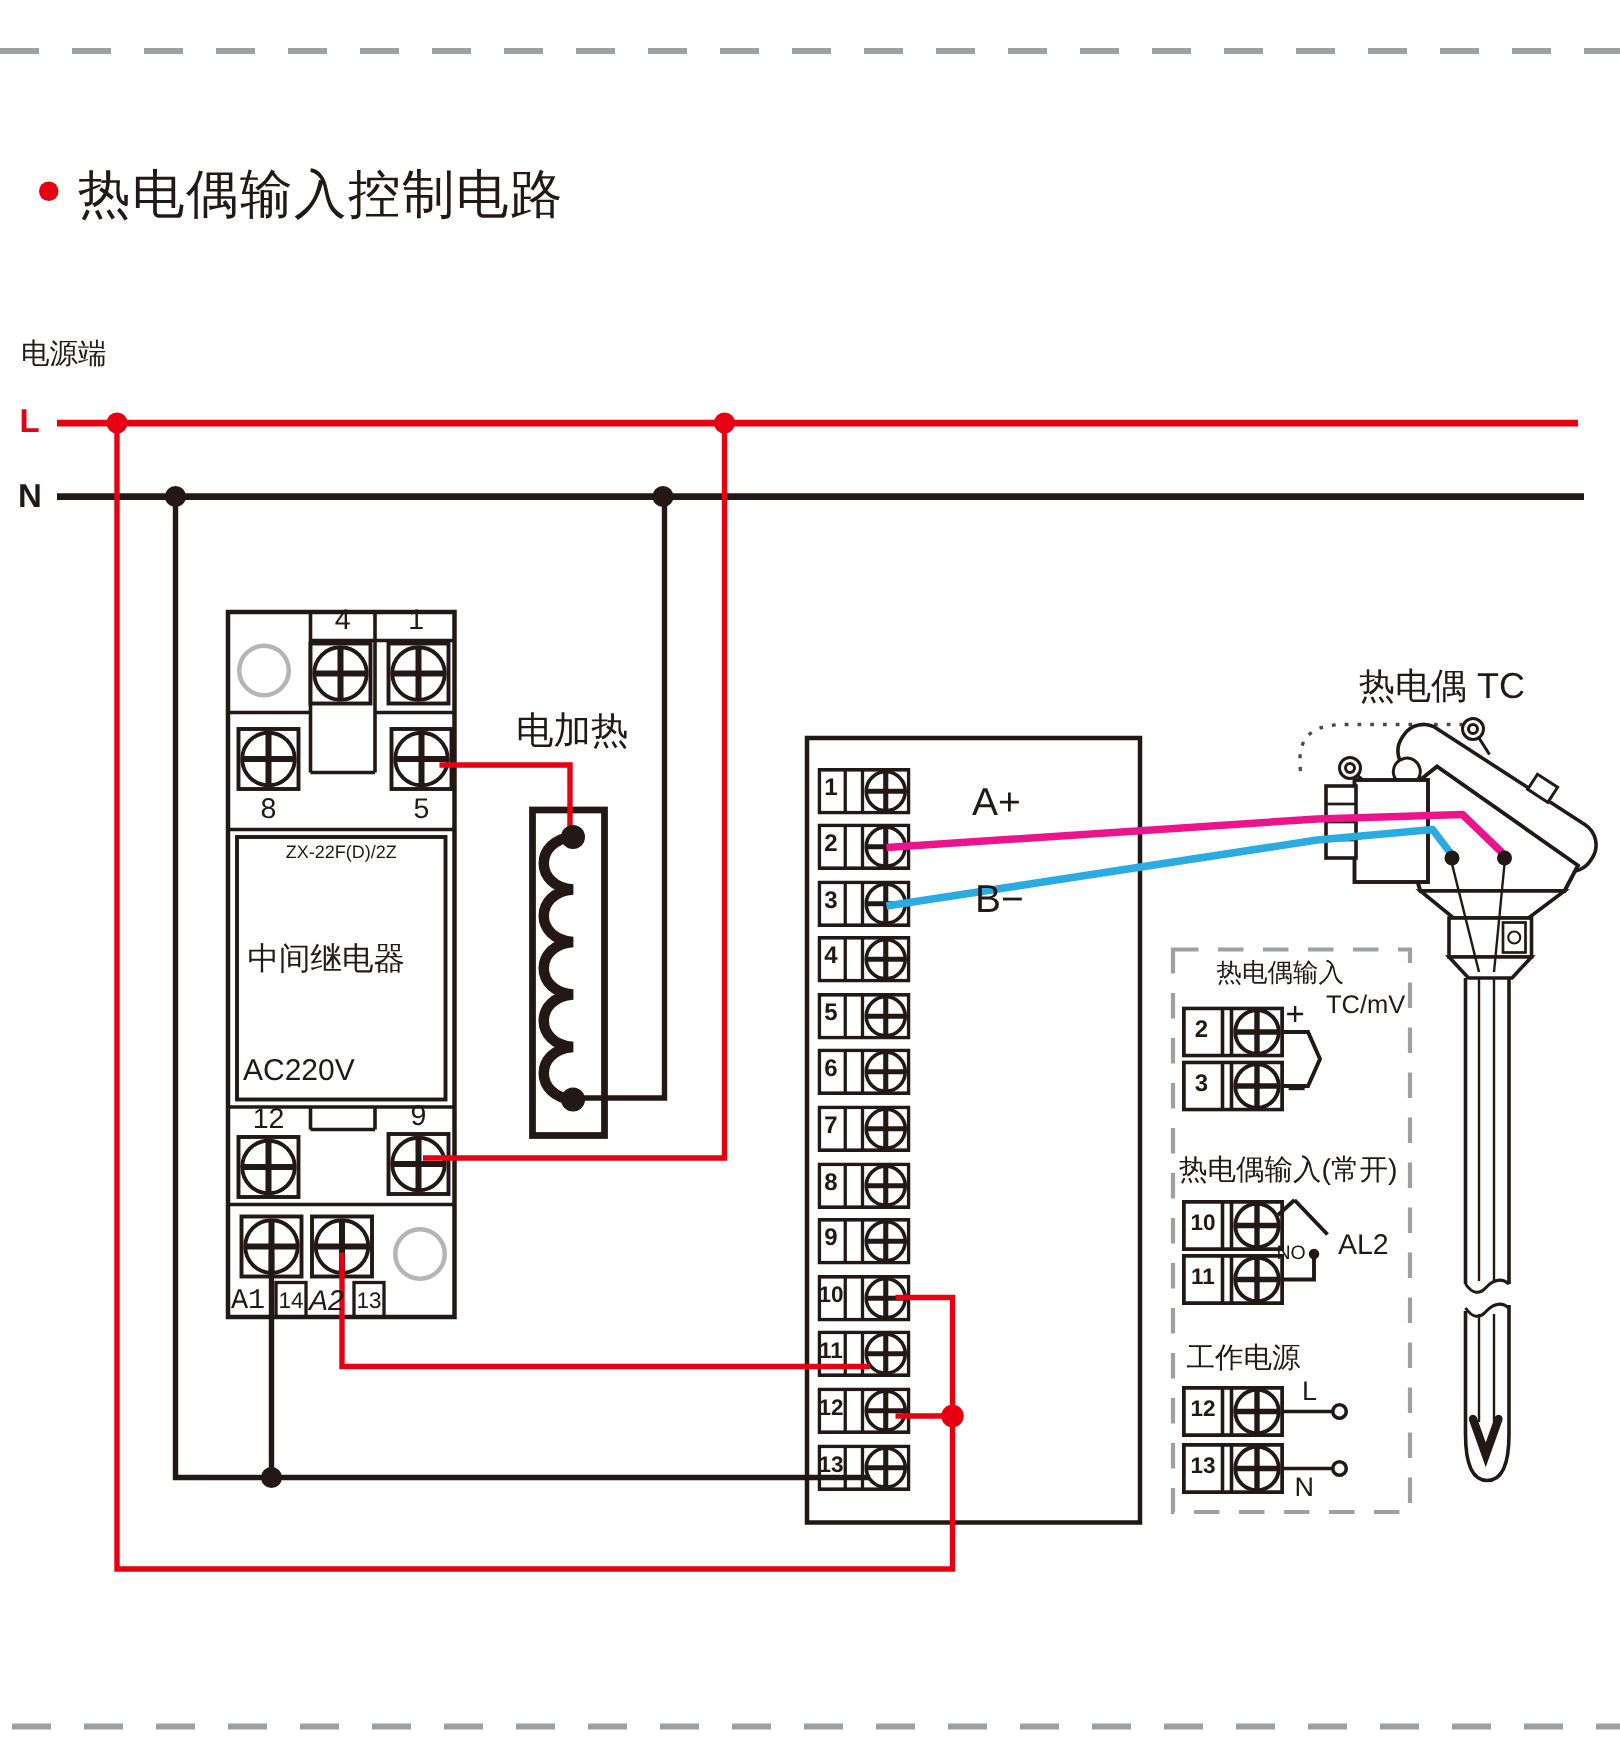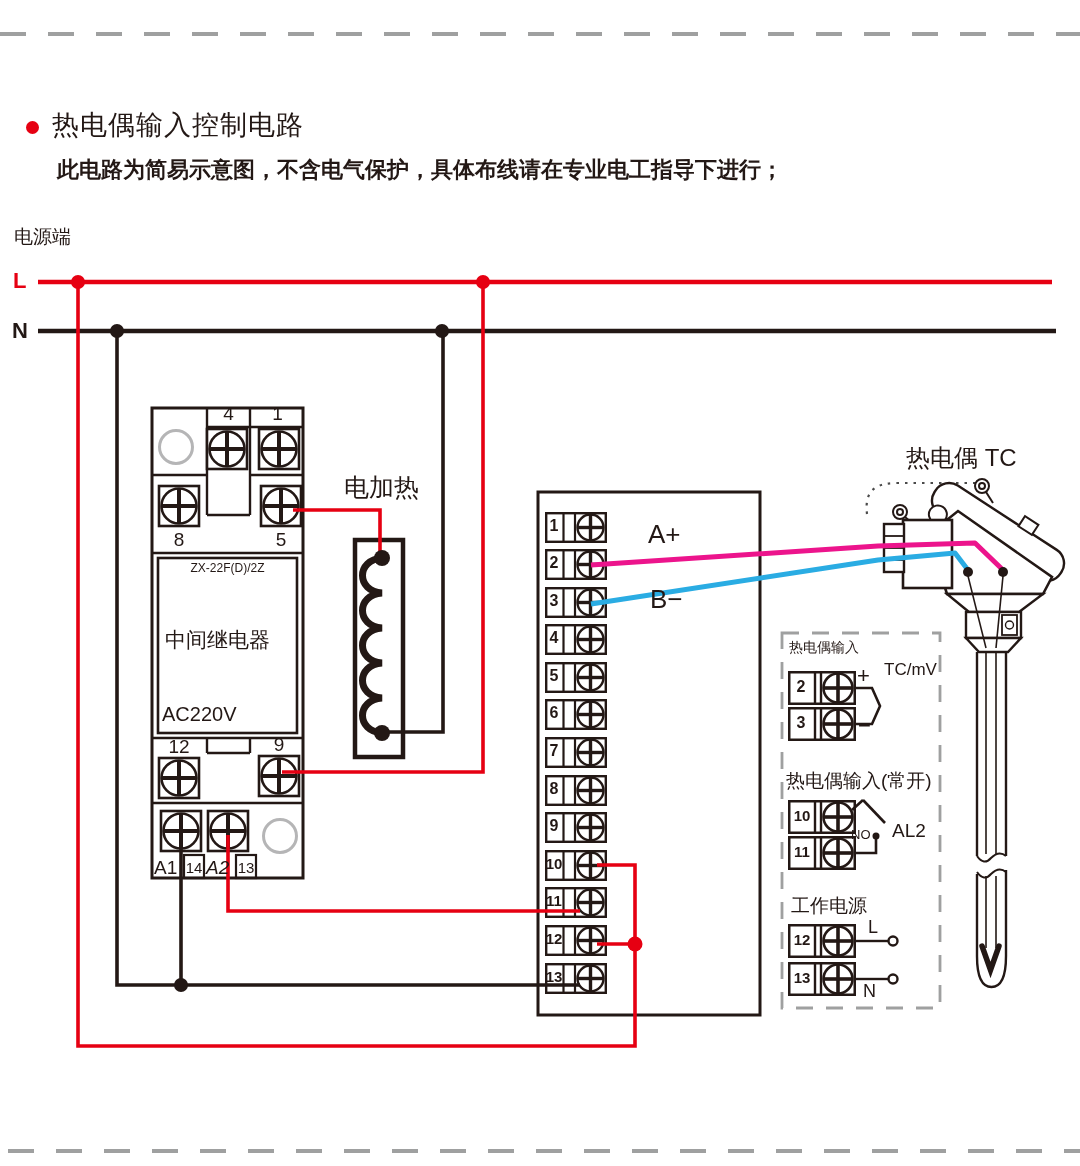--- a/index.html
+++ b/index.html
@@ -209,33 +209,32 @@
     <polyline points="591,565 878,546 975,543 1003,570" stroke="#ec148c" stroke-width="5"></polyline>
     <polyline points="591,604 878,560 955,553 968,570" stroke="#2aace3" stroke-width="5"></polyline>
     <line x1="968" y1="576" x2="986" y2="648" stroke="#231815" stroke-width="1.6"></line>
     <line x1="1003" y1="576" x2="996" y2="648" stroke="#231815" stroke-width="1.6"></line>
     <circle cx="968" cy="572" r="5" fill="#231815" stroke="none"></circle>
     <circle cx="1003" cy="572" r="5" fill="#231815" stroke="none"></circle>
   </g>
 </svg>
 
 <span id="title-bullet"></span>
-<div class="lbl" style="left:52px;top:110px;font-size:27px;letter-spacing:1px;">热电偶输入控制电路</div>
-<div class="lbl bold" style="left:57px;top:157px;font-size:22px;">此电路为简易示意图，不含电气保护，具体布线请在专业电工指导下进行；</div>
+<div class="lbl" style="left:52px;top:110px;font-size:35px;letter-spacing:1px;">热电偶输入控制电路</div>
 <div class="lbl" style="left:14px;top:226px;font-size:19px;">电源端</div>
 <div class="lbl bold red" style="left:13px;top:268px;font-size:22px;">L</div>
 <div class="lbl bold" style="left:12px;top:318px;font-size:22px;">N</div>
 
 <div class="lbl c" style="left:207px;top:403px;width:43px;font-size:19px;">4</div>
 <div class="lbl c" style="left:252px;top:403px;width:51px;font-size:19px;">1</div>
 <div class="lbl c" style="left:158px;top:529px;width:42px;font-size:19px;">8</div>
 <div class="lbl c" style="left:260px;top:529px;width:42px;font-size:19px;">5</div>
 <div class="lbl c" style="left:158px;top:736px;width:42px;font-size:19px;">12</div>
 <div class="lbl c" style="left:257px;top:734px;width:44px;font-size:19px;">9</div>
-<div class="lbl" style="left:154px;top:857px;font-size:19px;">A1</div>
+<div class="lbl" style="left:154px;top:857px;font-size:19px;font-family:Liberation Mono, monospace;">A1</div>
 <div class="lbl c" style="left:184px;top:859px;width:20px;font-size:15px;">14</div>
 <div class="lbl" style="left:206px;top:857px;font-size:19px;font-style:italic;">A2</div>
 <div class="lbl c" style="left:236px;top:859px;width:20px;font-size:15px;">13</div>
 <div class="lbl c" style="left:158px;top:562px;width:139px;font-size:12px;">ZX-22F(D)/2Z</div>
 <div class="lbl c" style="left:148px;top:628px;width:139px;font-size:21px;">中间继电器</div>
 <div class="lbl" style="left:162px;top:703px;font-size:20px;text-align:center;">AC220V</div>
 
 <div class="lbl" style="left:344px;top:473px;font-size:25px;">电加热</div>
 
 <div class="lbl c bold" style="left:543px;top:517px;width:22px;font-size:16px;">1</div>
@@ -249,21 +248,21 @@
 <div class="lbl c bold" style="left:543px;top:817px;width:22px;font-size:16px;">9</div>
 <div class="lbl c bold" style="left:542px;top:855px;width:24px;font-size:15px;">10</div>
 <div class="lbl c bold" style="left:542px;top:892px;width:24px;font-size:15px;">11</div>
 <div class="lbl c bold" style="left:542px;top:930px;width:24px;font-size:15px;">12</div>
 <div class="lbl c bold" style="left:542px;top:968px;width:24px;font-size:15px;">13</div>
 
 <div class="lbl" style="left:648px;top:520px;font-size:26px;">A+</div>
 <div class="lbl" style="left:650px;top:585px;font-size:26px;">B−</div>
 <div class="lbl" style="left:906px;top:444px;font-size:24px;">热电偶 TC</div>
 
-<div class="lbl" style="left:789px;top:639px;font-size:14px;">热电偶输入</div>
+<div class="lbl" style="left:811px;top:639px;font-size:17px;">热电偶输入</div>
 <div class="lbl c bold" style="left:788px;top:678px;width:26px;font-size:16px;">2</div>
 <div class="lbl c bold" style="left:788px;top:714px;width:26px;font-size:16px;">3</div>
 <div class="lbl" style="left:857px;top:663px;font-size:22px;">+</div>
 <div class="lbl" style="left:858px;top:713px;font-size:22px;">−</div>
 <div class="lbl" style="left:884px;top:660px;font-size:17px;">TC/mV</div>
 
 <div class="lbl" style="left:786px;top:770px;font-size:19px;">热电偶输入(常开)</div>
 <div class="lbl c bold" style="left:787px;top:807px;width:30px;font-size:15px;">10</div>
 <div class="lbl c bold" style="left:787px;top:843px;width:30px;font-size:15px;">11</div>
 <div class="lbl" style="left:851px;top:828px;font-size:13px;">NO</div>

